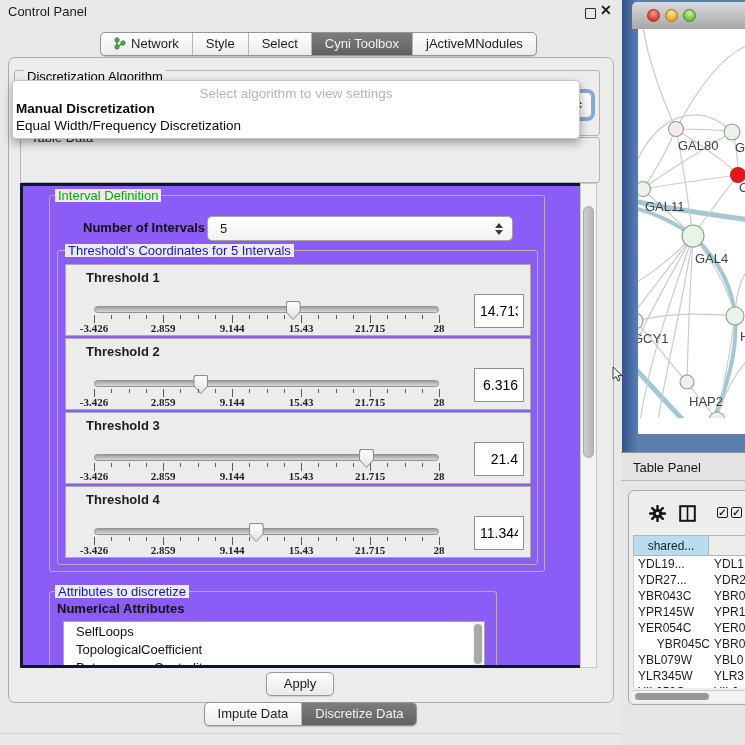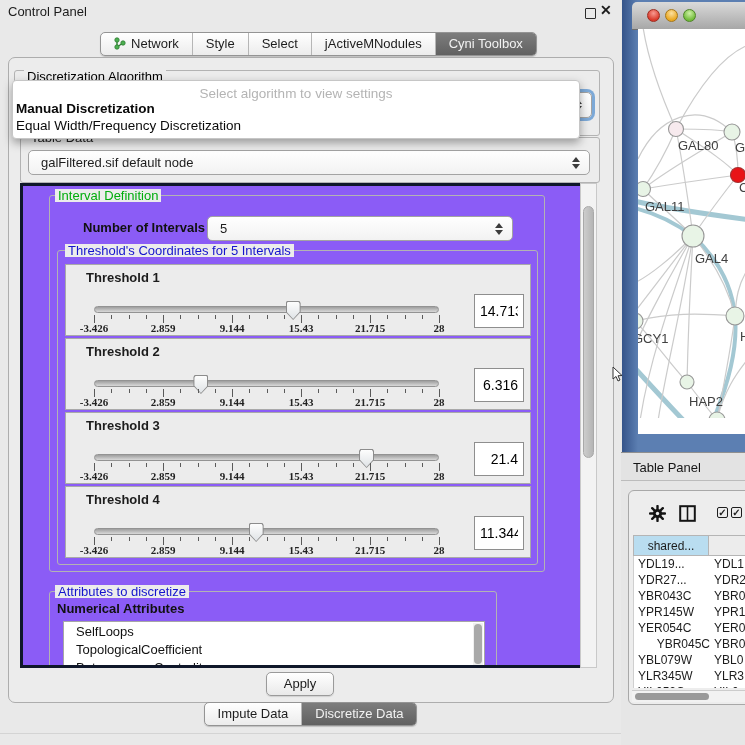--- a/index.html
+++ b/index.html
@@ -116,49 +116,42 @@
             <circle cx="9" cy="6" r="2.2" fill="#4caf50" stroke="#2e7d32" stroke-width="0.8"></circle>
           </svg>
           <span>Network</span>
         </div>
         <div class="segment">
           <span>Style</span>
         </div>
         <div class="segment">
           <span>Select</span>
         </div>
+        <div class="segment sel">
+          <span>Cyni Toolbox</span>
+        </div>
         <div class="segment">
           <span>jActiveMNodules</span>
-        </div>
-        <div class="segment sel">
-          <span>Cyni Toolbox</span>
         </div>
       </div>
     </div>
 
   <div id="main-panel"></div>
 
   <div class="groupbox" style="left:14px;top:70px;width:584px;height:64px;"></div>
   <div class="grouplabel" style="left:24px;top:70px;color:#000000;">Discretization Algorithm</div>
   <div class="combo" id="algo-combo">
     <span class="stepper">
         <i class="up"></i>
         <i class="dn"></i>
       </span>
   </div>
 
   <div class="groupbox" style="left:20px;top:137px;width:578px;height:44px;"></div>
   <div class="grouplabel" style="left:28px;top:131px;color:#222;">Table Data</div>
-  <div class="combo" style="left:28px;top:150px;width:562px;height:25px;">
-    <span>galFiltered.sif default node</span>
-    <span class="stepper">
-        <i class="up"></i>
-        <i class="dn"></i>
-      </span>
-  </div>
 
   <div id="scrollpane">
     <div class="groupbox" style="left:26px;top:9px;width:494px;height:375px;"></div>
     <div class="grouplabel green" style="left:32px;top:3px;">Interval Definition</div>
 
     <div class="boldlab abs" style="left:60px;top:34px;">Number of Intervals</div>
     <div class="combo" style="left:184px;top:30px;width:306px;height:25px;">
       <span>5</span>
       <span class="stepper">
           <i class="up"></i>

